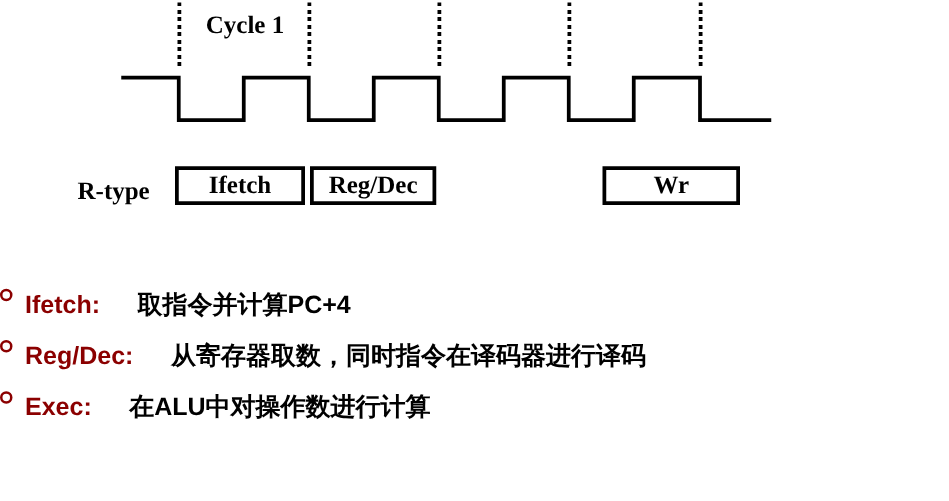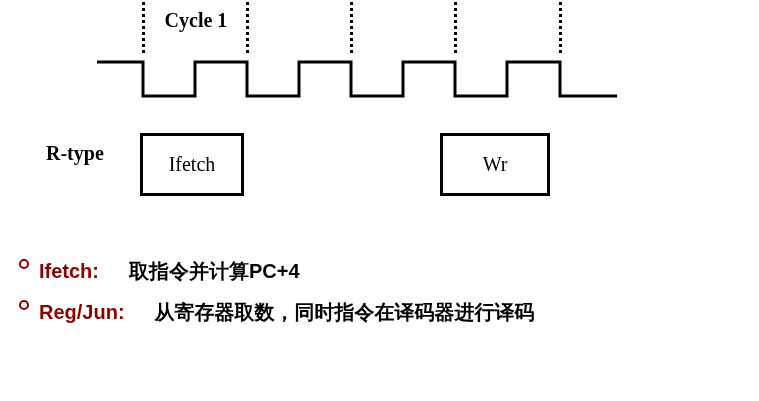--- a/index.html
+++ b/index.html
@@ -18,38 +18,38 @@
   .cycle-label {
     position:absolute; top:7px; height:26px; line-height:26px;
     text-align:center; font-weight:bold; font-size:20px; color:var(--ink,#000);
     font-family:"Liberation Serif", serif;
   }
   .c1{left:145px;width:102px} .c2{left:249px;width:102px}
   .c3{left:353px;width:102px} .c4{left:457px;width:103px}
   .waveform { position:absolute; left:0; top:0; }
   
   .row-label {
-    position:absolute; left:46px; top:142px;
+    position:absolute; left:62px; top:142px;
     font-weight:bold; font-size:20px; color:var(--ink,#000);
     font-family:"Liberation Serif", serif;
   }
   .stage-box {
-    position:absolute; top:133px; height:63px; box-sizing:border-box;
+    position:absolute; top:133px; height:31px; box-sizing:border-box;
     border:3px solid var(--ink,#000); background:#fff;
     display:flex; align-items:center; justify-content:center;
-    font-weight:normal; font-size:20px; color:var(--ink,#000);
+    font-weight:bold; font-size:20px; color:var(--ink,#000);
     font-family:"Liberation Serif", serif;
   }
   .s1{left:140px;width:104px} .s2{left:248px;width:101px}
-  .s3{left:352px;width:101px} .s4{left:440px;width:110px}
+  .s3{left:352px;width:101px} .s4{left:482px;width:110px}
   
   .note {
-    position:absolute; left:19px; white-space:nowrap;
+    position:absolute; left:0; white-space:nowrap;
     font-family:"Liberation Sans", sans-serif;
-    font-weight:bold; font-size:20px; line-height:24px;margin-top:28px;
+    font-weight:bold; font-size:20px; line-height:24px;
   }
   .n1{top:231px} .n2{top:272px} .n3{top:313px} .n4{top:354px}
   .bullet-ring {
     display:inline-block; width:6px; height:6px;
     border:2px solid var(--term-color,#8b0000); border-radius:50%;
     vertical-align:9px; margin-right:10px;
   }
   .term { color:var(--term-color,#8b0000); margin-right:30px; }
   .desc { color:var(--ink,#000000); }
 </style>
@@ -65,22 +65,26 @@
   <div class="divider d1"></div>
   <div class="divider d2"></div>
   <div class="divider d3"></div>
   <div class="divider d4"></div>
   <div class="divider d5"></div>
 
   <div class="cycle-label c1">Cycle 1</div>
 
   <div class="row-label">R-type</div>
   <div class="stage-box s1">Ifetch</div>
+  <div class="stage-box s2">Reg/Dec</div>
   <div class="stage-box s4">Wr</div>
 
   <div class="note n1">
     <span class="bullet-ring"></span><span class="term">Ifetch:</span><span class="desc">取指令并计算PC+4</span>
   </div>
   <div class="note n2">
-    <span class="bullet-ring"></span><span class="term">Reg/Jun:</span><span class="desc">从寄存器取数，同时指令在译码器进行译码</span>
+    <span class="bullet-ring"></span><span class="term">Reg/Dec:</span><span class="desc">从寄存器取数，同时指令在译码器进行译码</span>
+  </div>
+  <div class="note n3">
+    <span class="bullet-ring"></span><span class="term">Exec:</span><span class="desc">在ALU中对操作数进行计算</span>
   </div>
 
 </div>
 
 </body></html>

